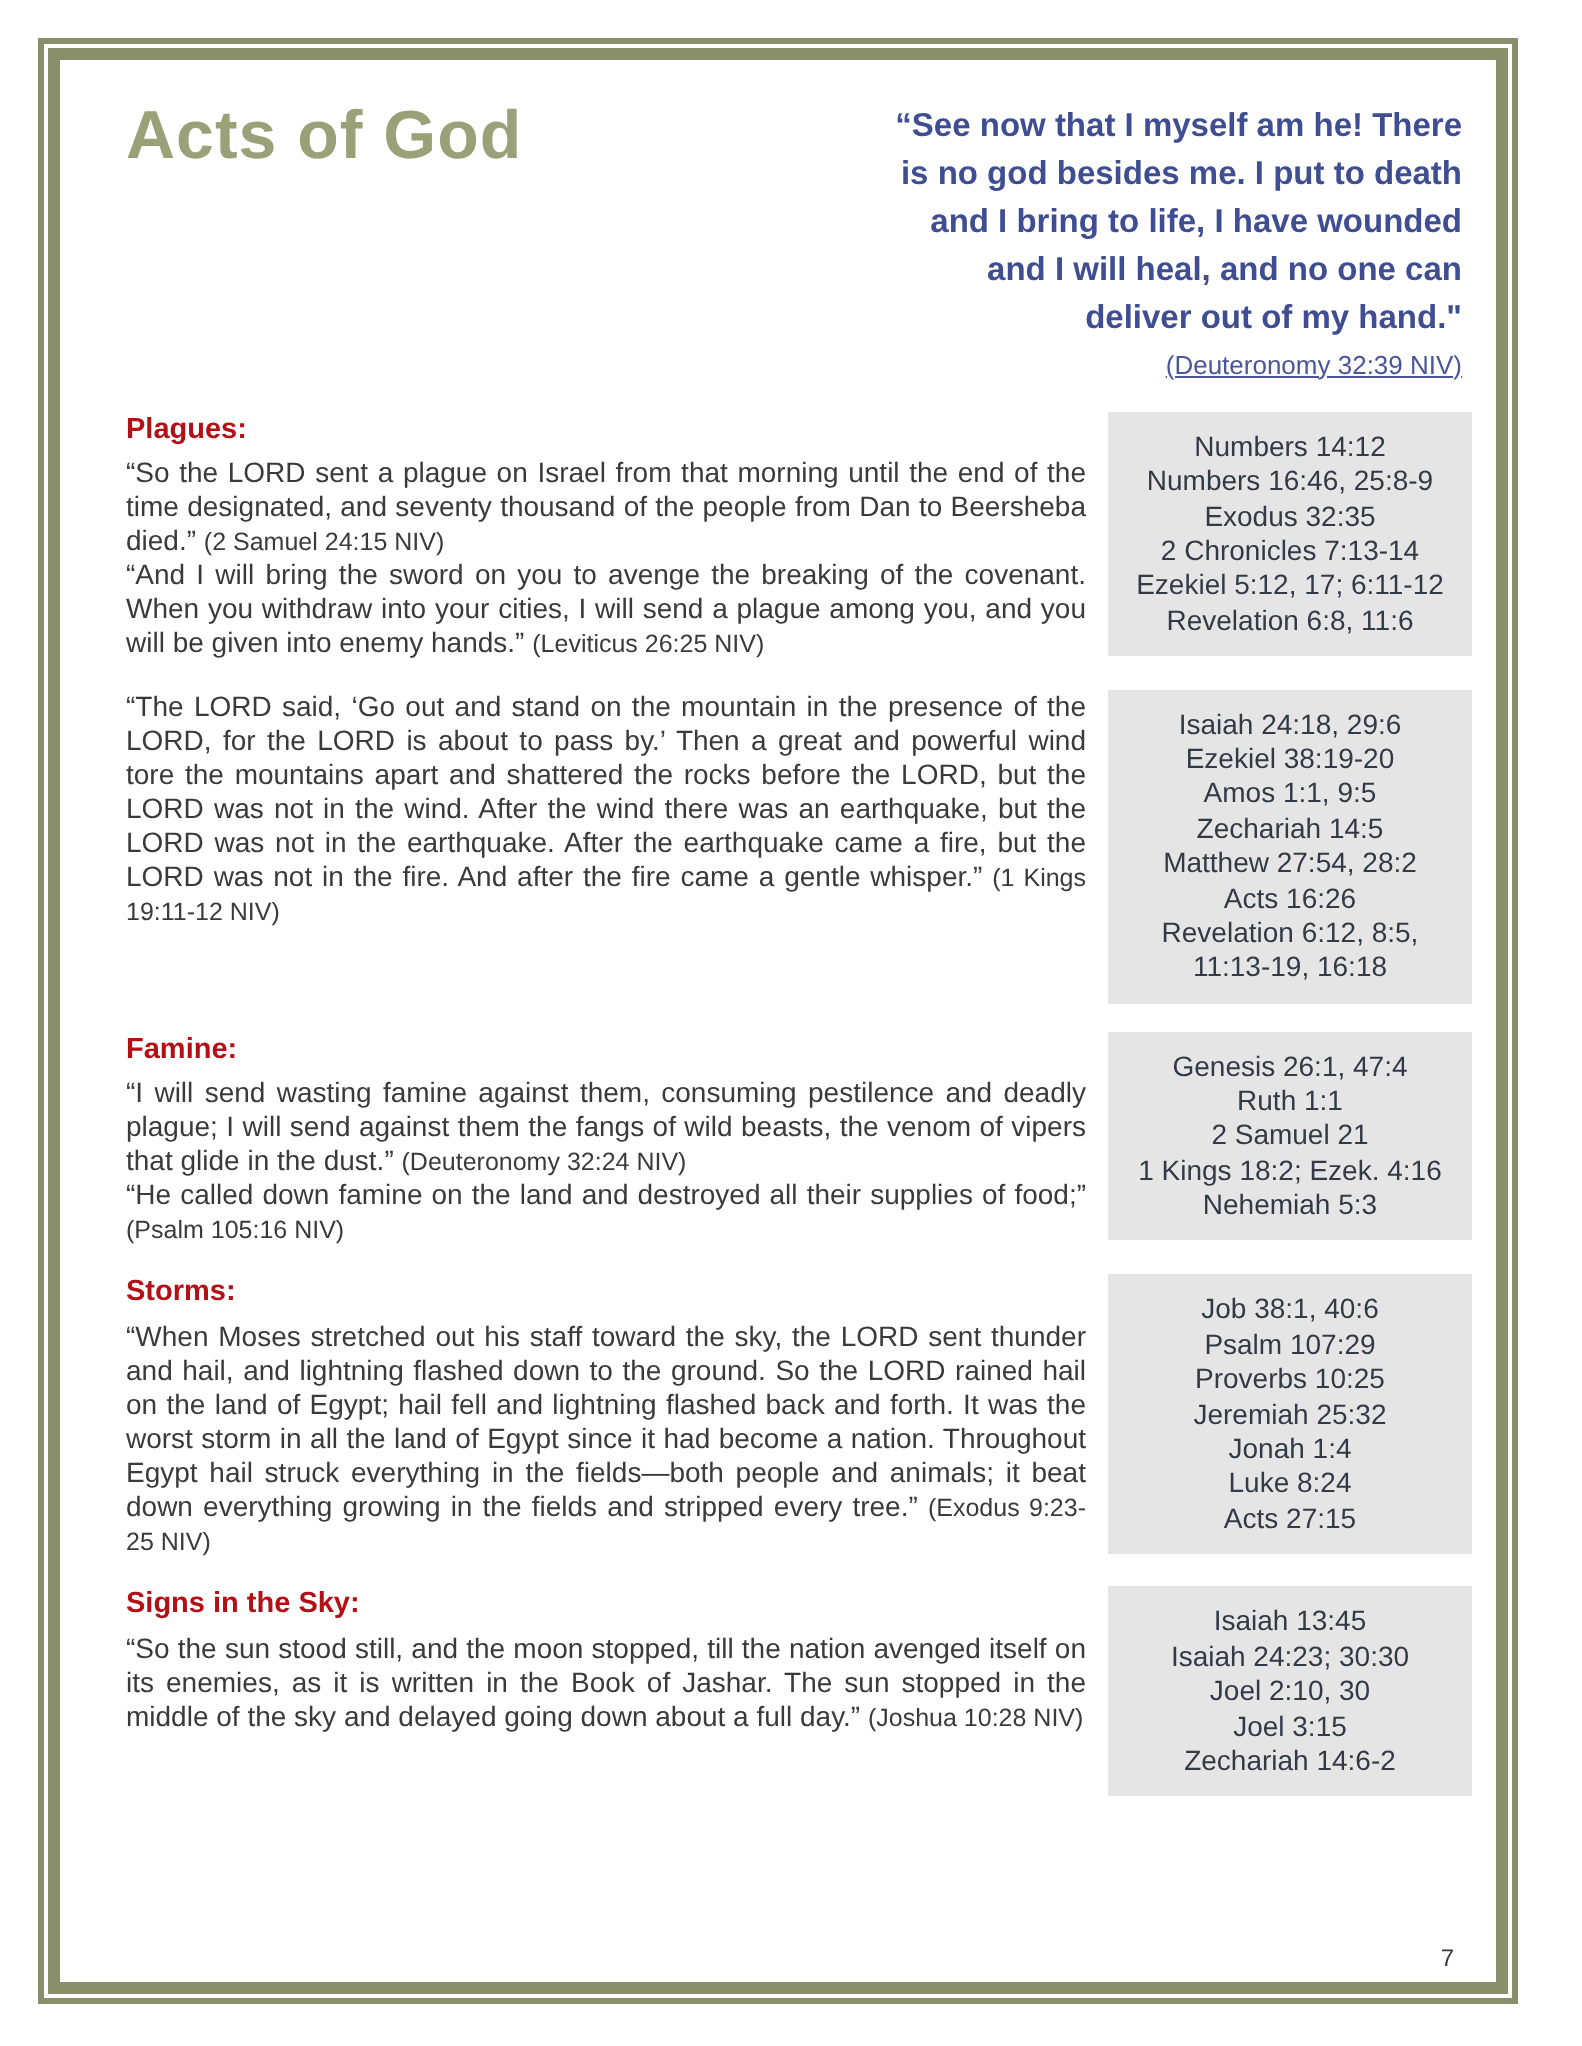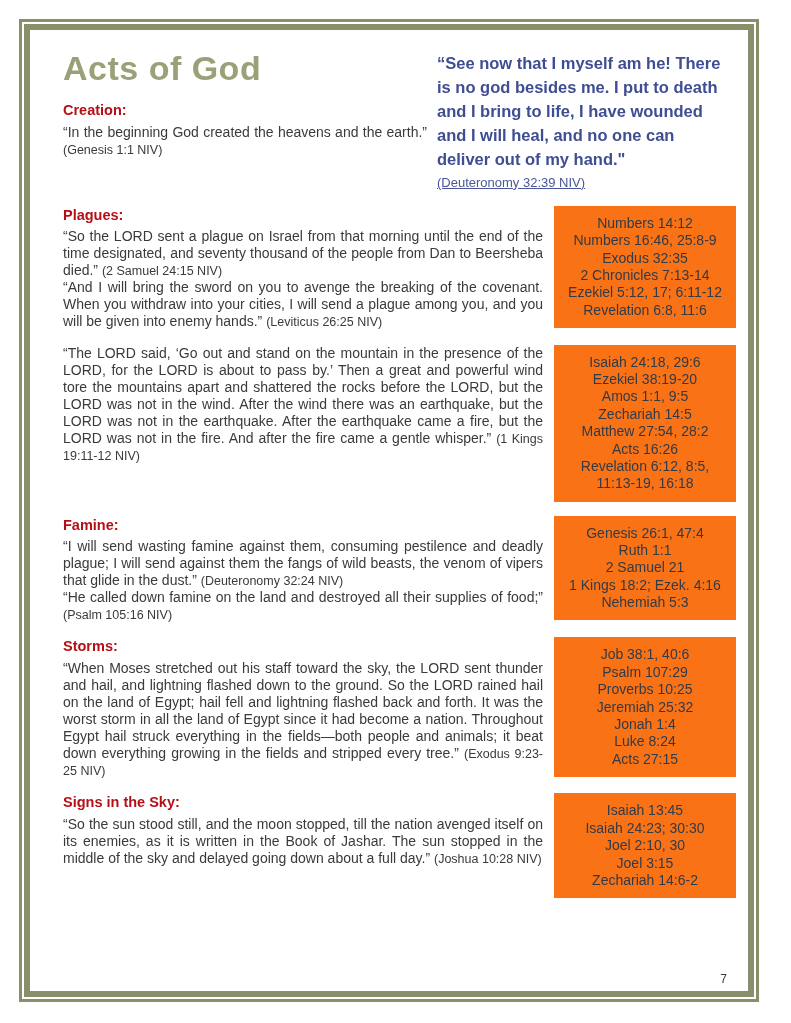--- a/index.html
+++ b/index.html
@@ -31,21 +31,21 @@
   }
   .header-row{display:flex;align-items:flex-start;}
   .header-left{flex:1 1 auto;min-width:0;padding-right:10px;}
   .page-title{
     font-size:34px;font-weight:bold;color:#9aa078;
     letter-spacing:0.5px;
     margin:0 0 14px 0;line-height:1.1;
   }
   .quote-block{
     width:294px;flex:0 0 294px;
-    text-align:left;
+    text-align:right;
     color:#3f4d92;
     padding-top:2px;
   }
   .quote-text{
     font-weight:bold;
     font-size:16.5px;line-height:1.45;
   }
   .quote-ref{
     font-size:13px;line-height:1.4;margin-top:2px;color:#4a5699;text-decoration:underline;
   }
@@ -57,21 +57,21 @@
   .body-text{
     color:#3a3a3a;font-size:14px;line-height:1.22;
     text-align:justify;margin:0;
   }
   .cite{font-size:12.5px;color:#3a3a3a;}
   .row{display:flex;align-items:flex-start;}
   .row .left-col{width:480px;flex:0 0 480px;}
   .ref-box{
     flex:0 0 182px;width:182px;
     margin-left:11px;
-    background:#f97316;
+    background:#e5e5e5;
     color:#323a46;
     text-align:center;
     font-size:14px;line-height:1.24;
     padding:9px 4px;
     box-sizing:border-box;
   }
   .page-number{
     position:absolute;right:20px;bottom:4px;
     font-size:12px;color:#3a3a3a;
   }
@@ -83,24 +83,20 @@
   <div class="frame-outer">
     <div class="frame-inner"></div>
   </div>
 
   <div class="content">
 
     <div class="header-row">
       <div class="header-left">
         <h1 class="page-title">Acts of God</h1>
 
-        <div class="section" style="margin-top:0;">
-          <p class="section-heading">Creation:</p>
-          <p class="body-text"><span>“In the beginning God created the heavens and the earth.”</span> <span class="cite">(Genesis 1:1 NIV)</span></p>
-        </div>
       </div>
 
       <div class="quote-block">
         <div class="quote-text">“See now that I myself am he! There is no god besides me. I put to death and I bring to life, I have wounded and I will heal, and no one can deliver out of my hand."</div>
         <div class="quote-ref">(Deuteronomy 32:39 NIV)</div>
       </div>
     </div>
 
 
     <div class="section row">

